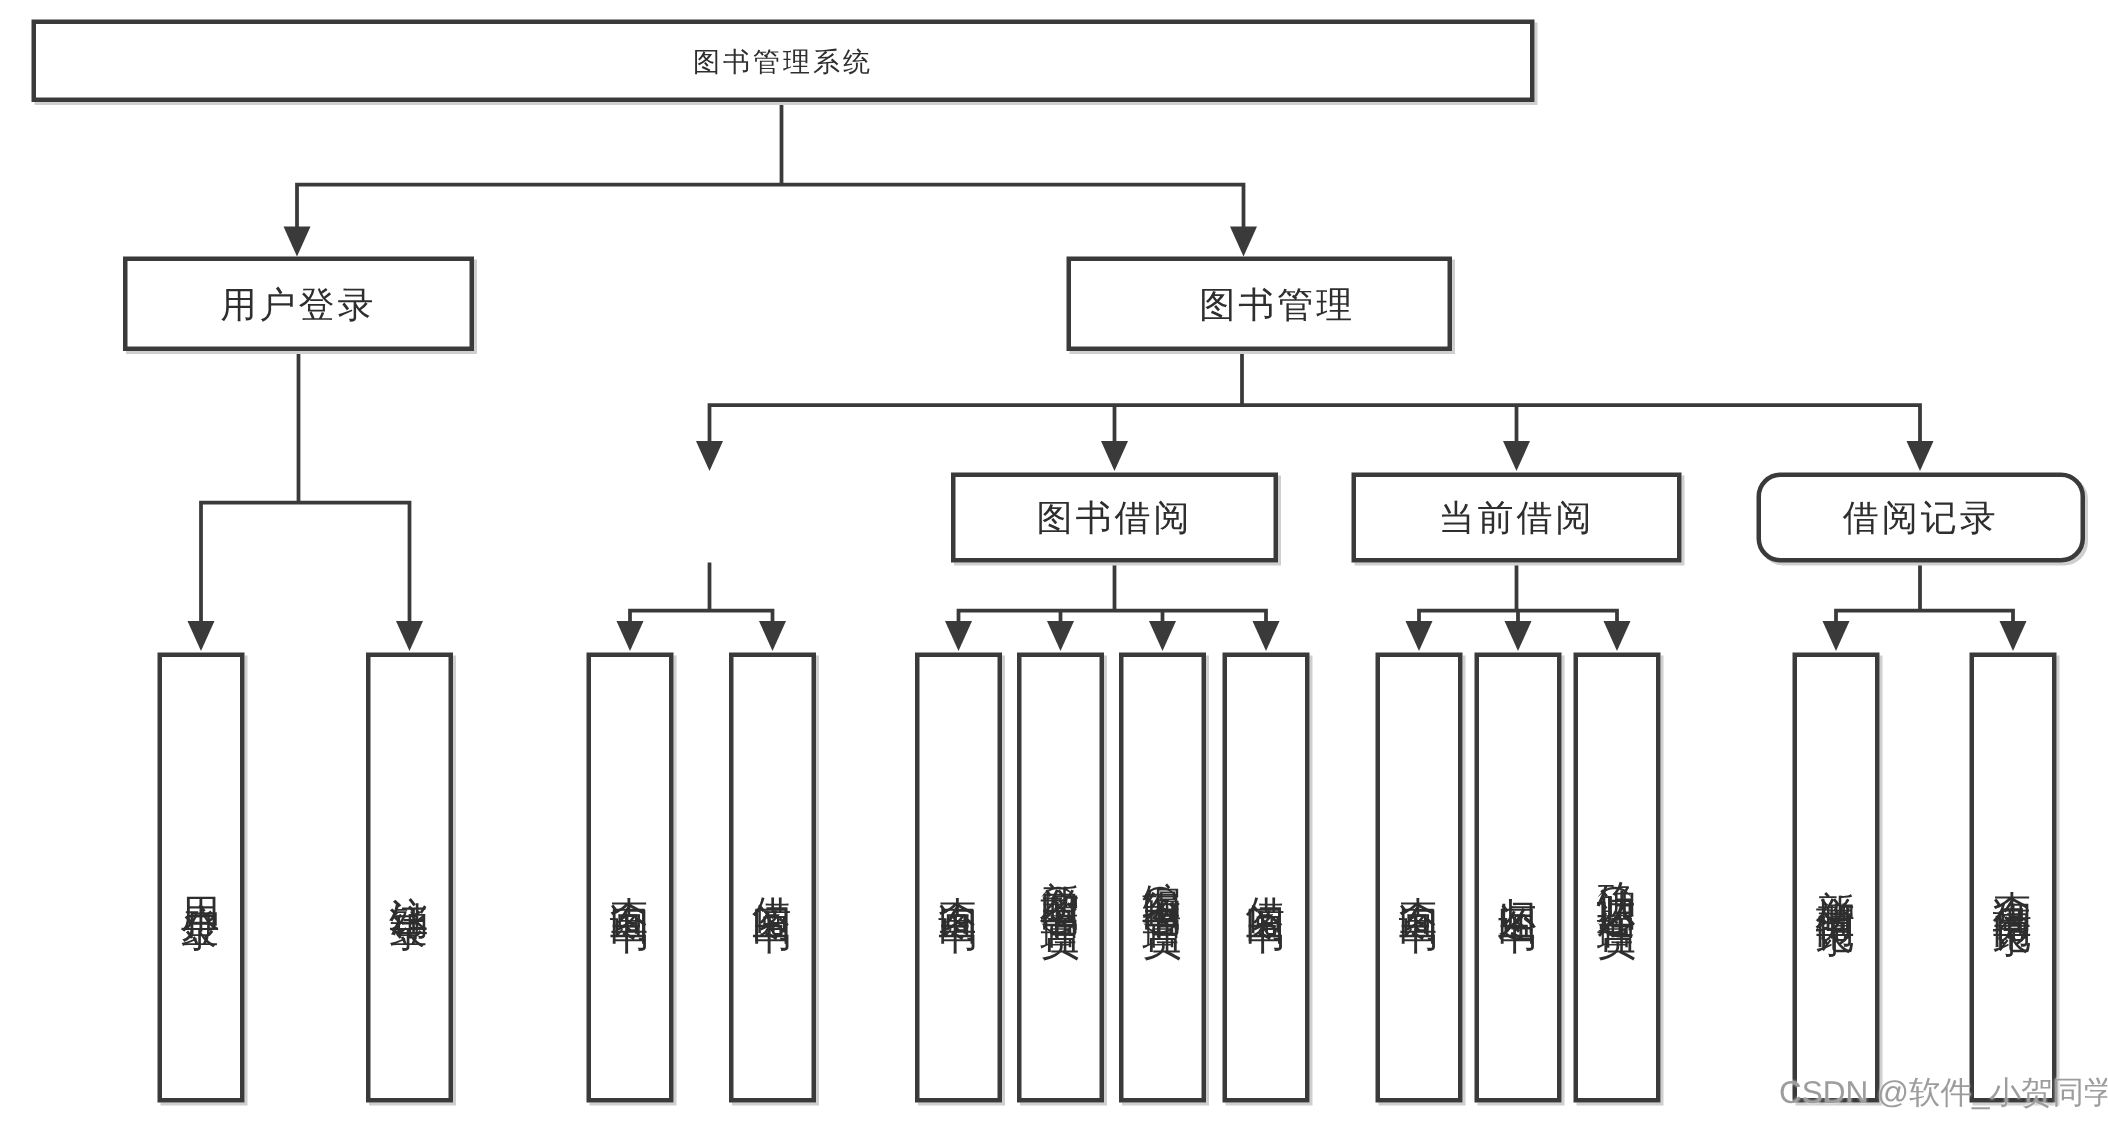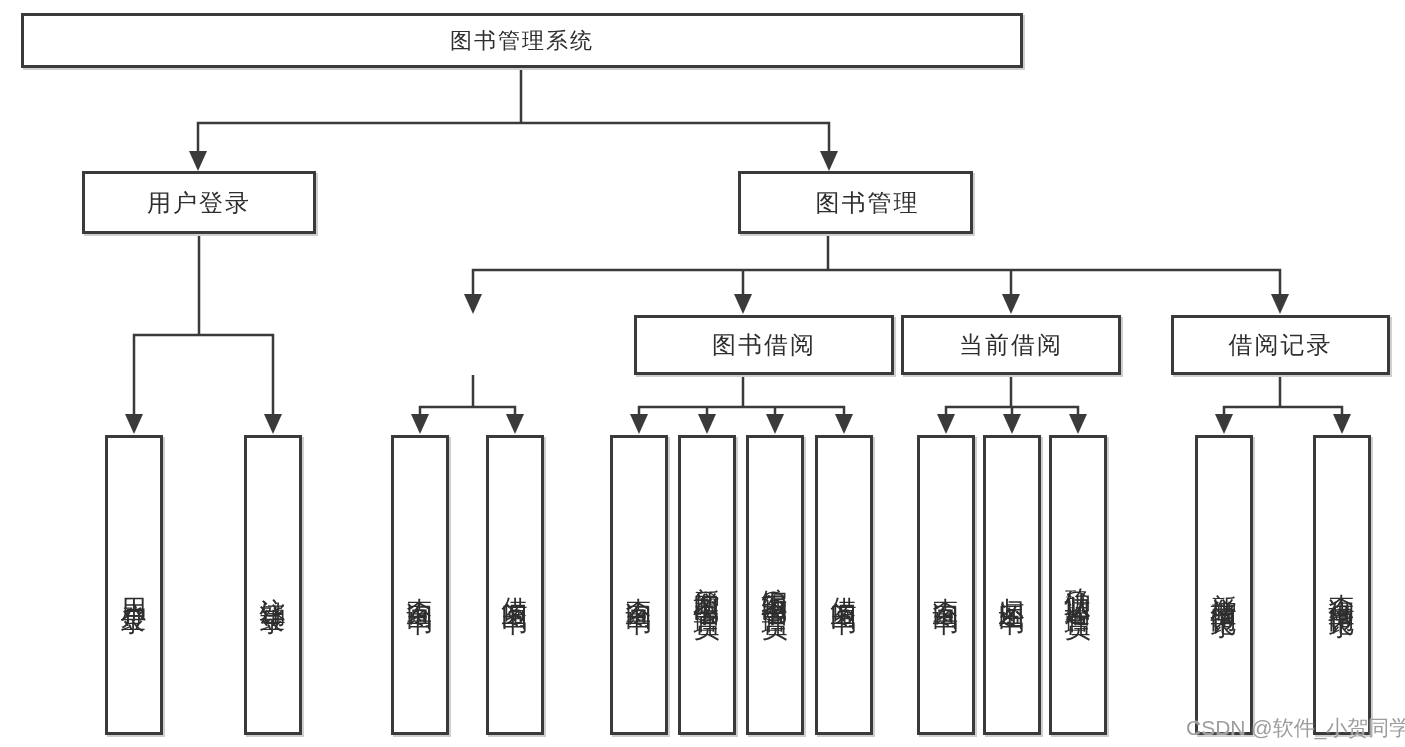--- a/index.html
+++ b/index.html
@@ -6,33 +6,33 @@
   .canvas{
     position:relative;width:1405px;height:747px;background:#ffffff;
     font-family:"Liberation Sans", sans-serif;color:#2e2e2e;overflow:hidden;
   }
   .box{
     position:absolute;box-sizing:border-box;border:3px solid #3a3a3a;background:#ffffff;
     display:flex;align-items:center;justify-content:center;
     box-shadow:2px 2px 0 #cfcfcf;z-index:2;
   }
   .hlabel{font-size:24px;letter-spacing:2px;white-space:nowrap;}
-  .rootlabel{font-size:22px;letter-spacing:2px;}
+  .rootlabel{font-size:18px;letter-spacing:2px;}
   .vlabel{
     writing-mode:vertical-rl;text-orientation:mixed;
     font-size:26px;letter-spacing:4px;line-height:1;white-space:nowrap;
   }
   
   .n-root{left:21px;top:13px;width:1002px;height:55px;}
   .n-l1a{left:82px;top:171px;width:234px;height:63px;}
-  .n-l1b{left:738px;top:171px;width:235px;height:63px;padding-left:24px;}
+  .n-l1b{left:711px;top:171px;width:257px;height:63px;padding-left:24px;}
   .n-l2a{left:365px;top:315px;width:217px;height:60px;}
-  .n-l2b{left:634px;top:315px;width:260px;height:60px;}
+  .n-l2b{left:634px;top:315px;width:218px;height:60px;}
   .n-l2c{left:901px;top:315px;width:220px;height:60px;text-align:center;}
-  .n-l2d{left:1171px;top:315px;width:219px;height:60px;}
+  .n-l2d{left:1171px;top:315px;width:219px;height:60px;border-radius:16px;}
   .leaf{top:435px;width:58px;height:300px;}
   .n-f1{left:105px;}  .n-f2{left:244px;}
   .n-f3{left:391px;}  .n-f4{left:486px;}
   .n-f5{left:610px;}  .n-f6{left:678px;}
   .n-f7{left:746px;}  .n-f8{left:815px;}
   .n-f9{left:917px;}  .n-f10{left:983px;}
   .n-f11{left:1049px;} .n-f12{left:1195px;} .n-f13{left:1313px;}
   .connectors{position:absolute;left:0;top:0;z-index:1;}
   .watermark{
     position:absolute;left:1186px;top:714px;z-index:3;

